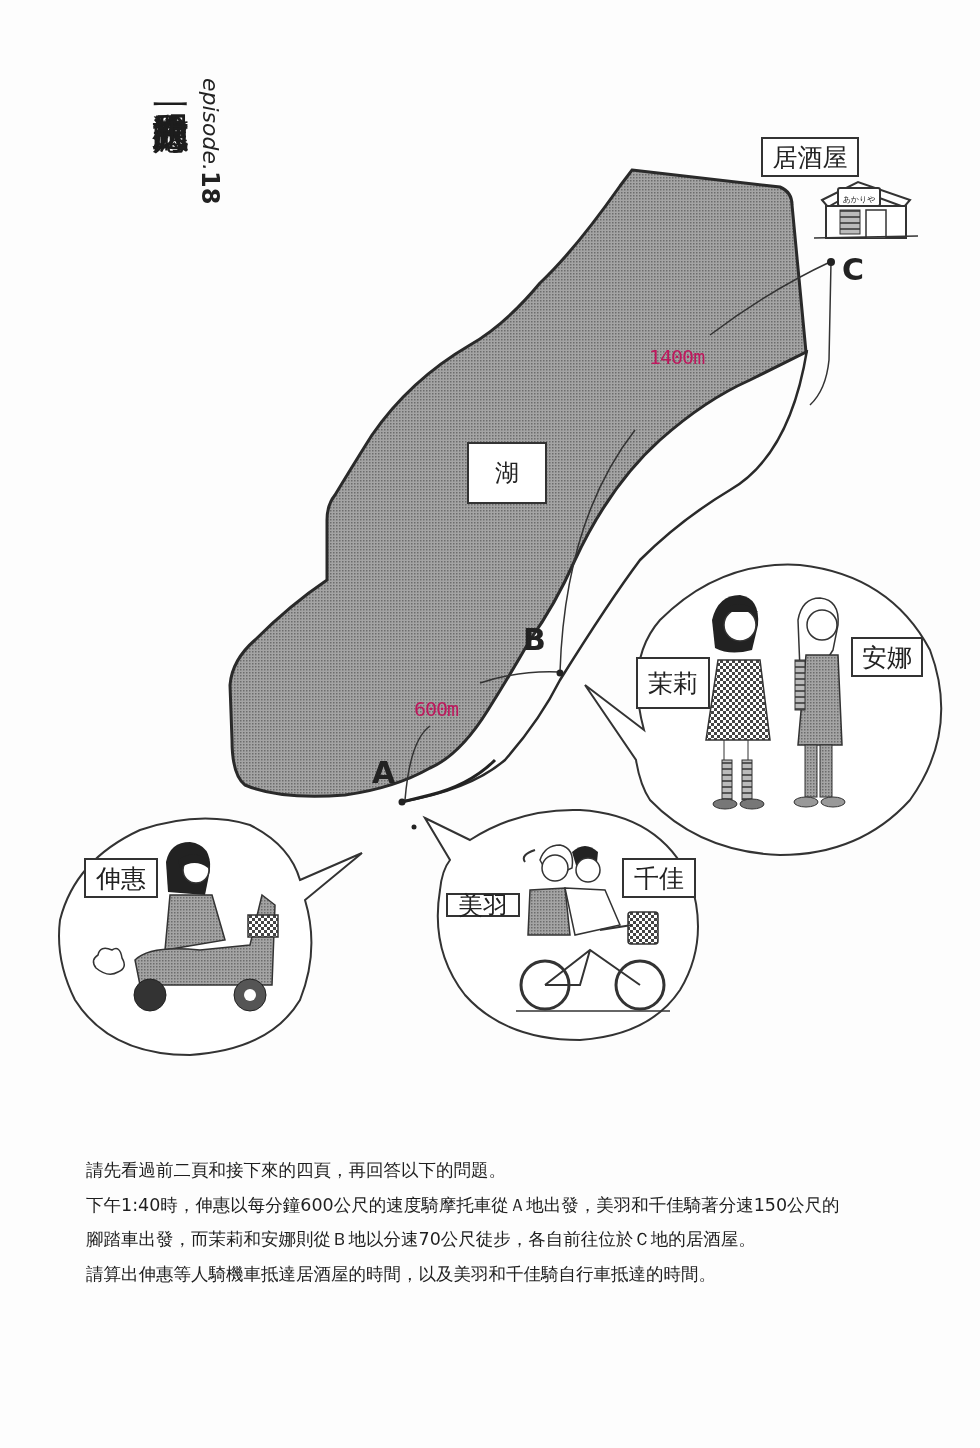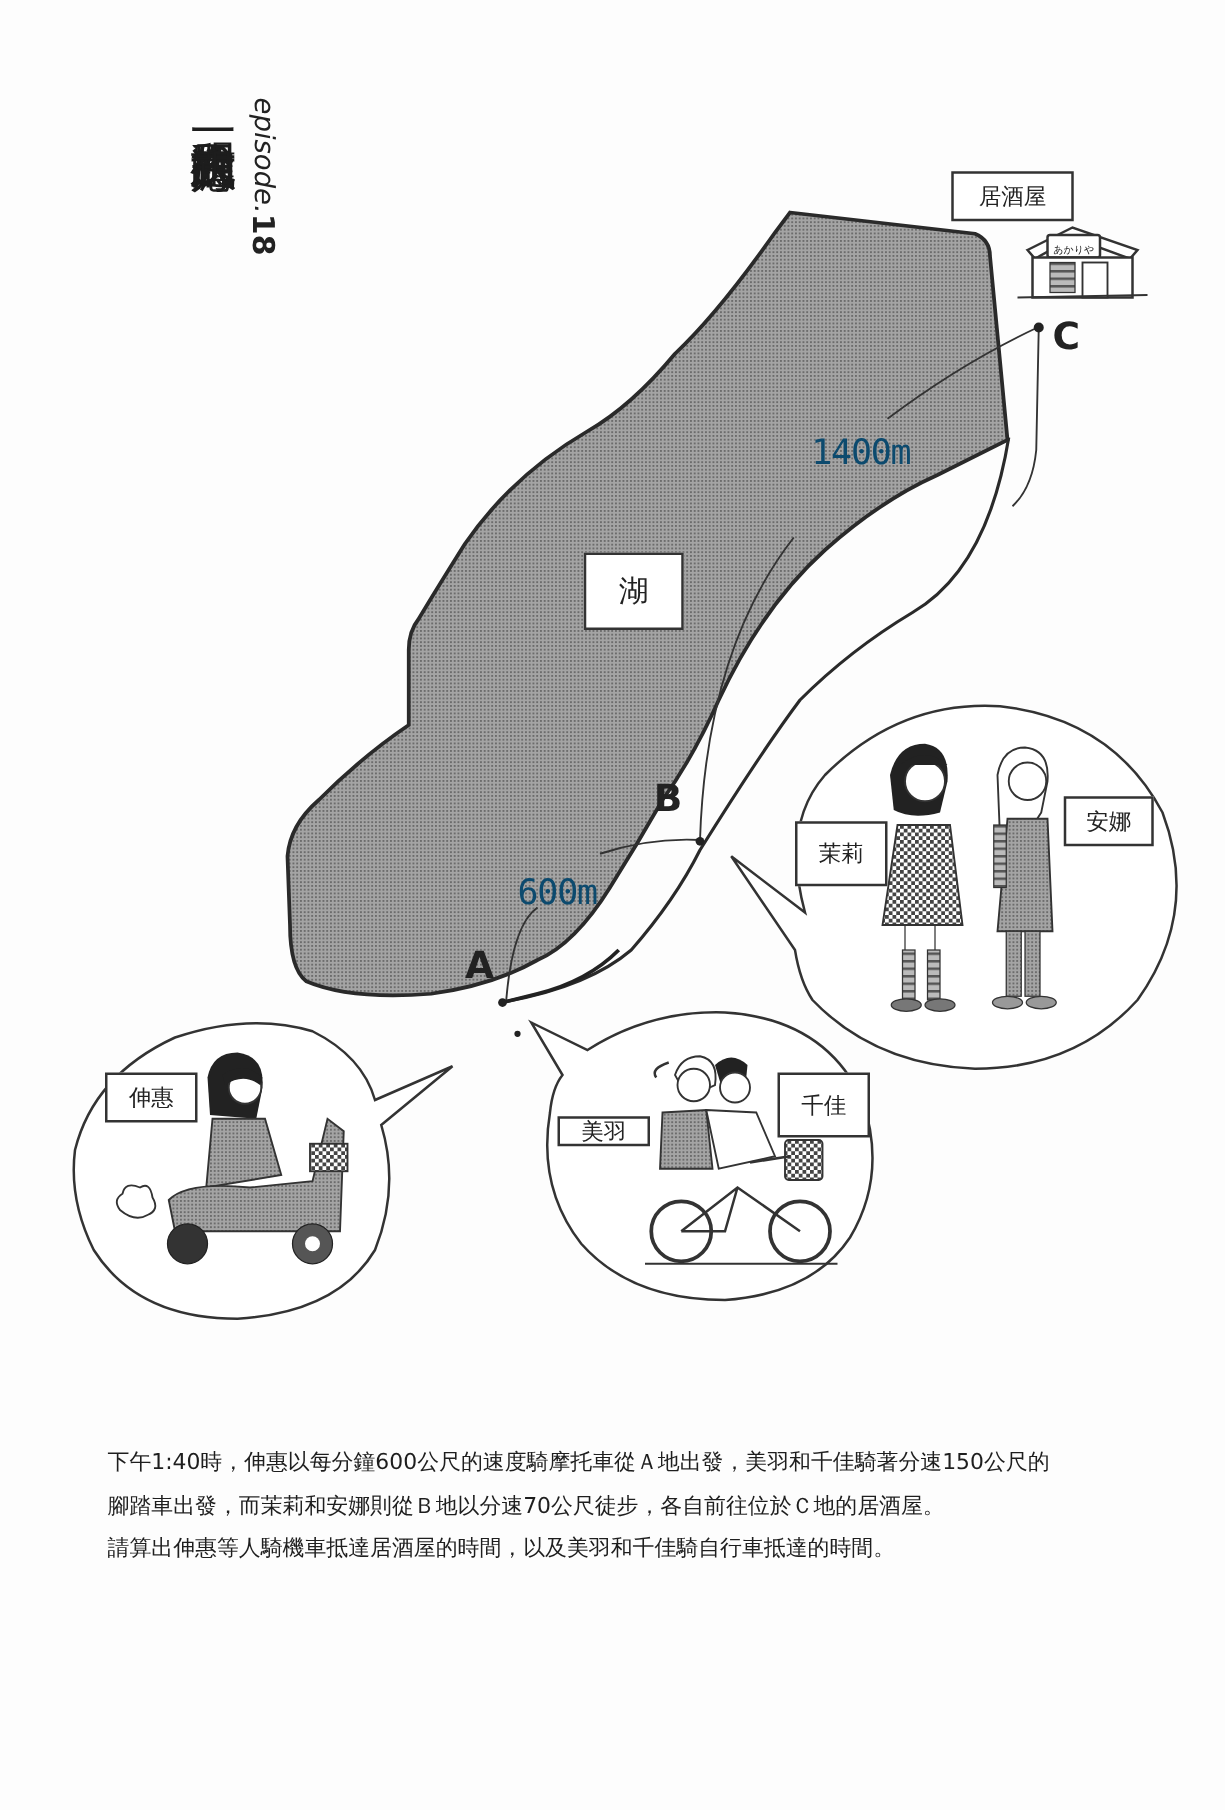--- a/index.html
+++ b/index.html
@@ -13,24 +13,24 @@
       font-size: 22px; font-style: italic; color: #222; letter-spacing: 0;
     }
     .episode .num { font-weight: bold; font-style: normal; font-size: 24px; }
     .chapter-title {
       left: 150px; top: 86px; writing-mode: vertical-rl; font-size: 37px; line-height: 40px;
       letter-spacing: 0; color: #1d1d1d; font-family: "DejaVu Sans", sans-serif;
     }
     svg.map { left: 0; top: 0; }
     .label-box {
       position: absolute; background: #fff; border: 2px solid #333; text-align: center;
-      font-size: 18px; color: #222; box-sizing: border-box; display: flex; align-items: center; justify-content: center;
+      font-size: 25px; color: #222; box-sizing: border-box; display: flex; align-items: center; justify-content: center;
     }
     .point-label { position: absolute; font-weight: bold; font-size: 30px; color: #222; font-family: "DejaVu Sans", sans-serif; }
-    .dist-label { position: absolute; font-size: 28px; color: #0c4a6e; font-family: "DejaVu Sans Mono", monospace; letter-spacing: -1px; }
+    .dist-label { position: absolute; font-size: 20px; color: #be185d; font-family: "DejaVu Sans Mono", monospace; letter-spacing: -1px; }
     .problem {
       left: 86px; top: 1153px; width: 860px; font-size: 17.5px; line-height: 34.5px; color: #1e1e1e;
       font-family: "DejaVu Sans", sans-serif;
     }
     .problem p { margin: 0; white-space: nowrap; }
   </style>
 </head>
 <body>
 
 <div class="abs episode">
@@ -148,19 +148,20 @@
 <div class="point-label" style="left:842px; top:252px;">C</div>
 <div class="point-label" style="left:523px; top:622px;">B</div>
 <div class="point-label" style="left:372px; top:755px;">A</div>
 <div class="dist-label" style="left:649px; top:345px;">1400m</div>
 <div class="dist-label" style="left:414px; top:697px;">600m</div>
 
 <div class="label-box" style="left:636px; top:657px; width:74px; height:52px;">茉莉</div>
 <div class="label-box" style="left:851px; top:637px; width:72px; height:40px;">安娜</div>
 <div class="label-box" style="left:84px; top:858px; width:74px; height:40px;">伸惠</div>
 <div class="label-box" style="left:446px; top:893px; width:74px; height:24px;">美羽</div>
-<div class="label-box" style="left:622px; top:858px; width:74px; height:52px;text-align:right;">千佳</div>
+<div class="label-box" style="left:622px; top:858px; width:74px; height:40px;text-align:right;">千佳</div>
 
 <div class="abs problem">
+  <p>請先看過前二頁和接下來的四頁，再回答以下的問題。</p>
   <p>下午1:40時，伸惠以每分鐘600公尺的速度騎摩托車從Ａ地出發，美羽和千佳騎著分速150公尺的</p>
   <p>腳踏車出發，而茉莉和安娜則從Ｂ地以分速70公尺徒步，各自前往位於Ｃ地的居酒屋。</p>
   <p>請算出伸惠等人騎機車抵達居酒屋的時間，以及美羽和千佳騎自行車抵達的時間。</p>
 </div>
 
 </body></html>

